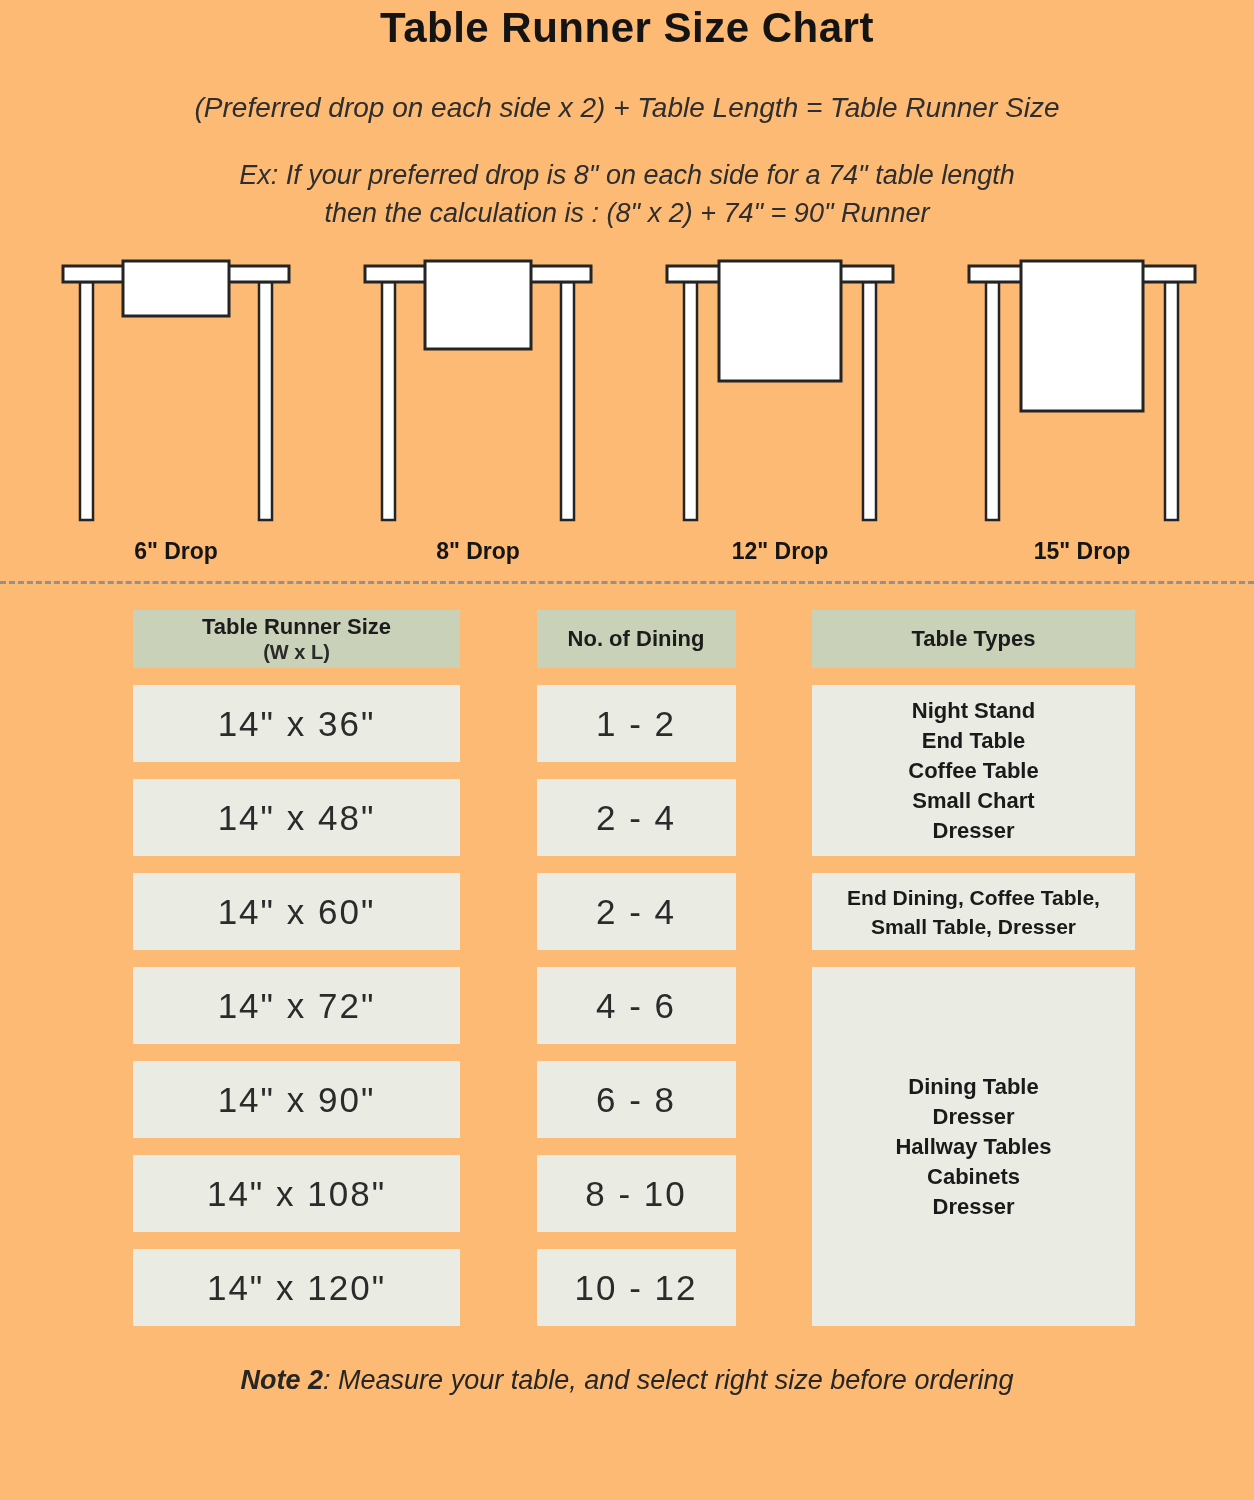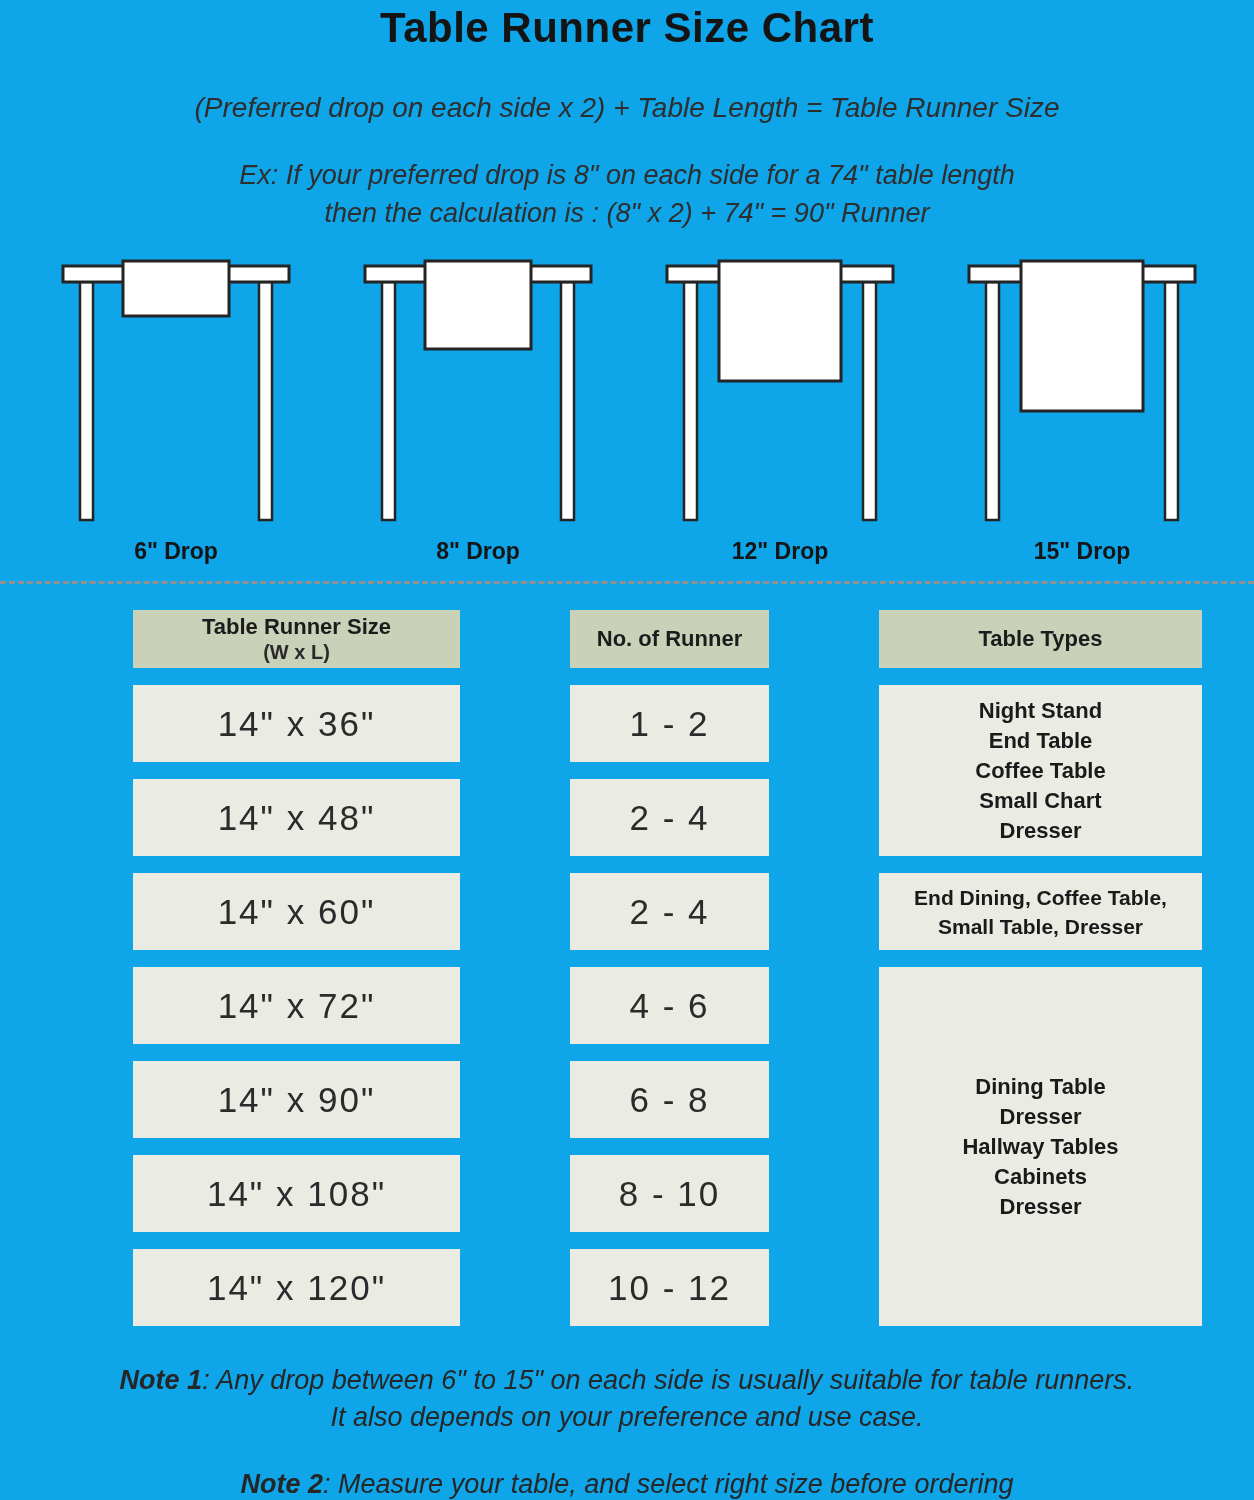--- a/index.html
+++ b/index.html
@@ -12,21 +12,21 @@
   html, body {
     width: 1254px;
     background: #ffffff;
     font-family: "Liberation Sans", "DejaVu Sans", sans-serif;
     color: var(--text);
   }
   .page {
     width: 1254px;
     height: 1500px;
     overflow: hidden;
-    background: #0ea5e9;
+    background: #fdba74;
   }
   .title {
     margin-top: 4px;
     text-align: center;
     font-size: 42px;
     font-weight: 800;
     letter-spacing: 0.5px;
     color: #141414;
   }
   .formula {
@@ -61,21 +61,21 @@
   }
   .divider {
     margin-top: 16px;
     border-top: 3px dashed #919191;
     width: 100%;
     height: 0;
   }
   .chart {
     margin-top: 26px;
     padding-left: 133px;
-    padding-right: 52px;
+    padding-right: 119px;
     display: flex;
     justify-content: space-between;
     align-items: flex-start;
   }
   .col { display: flex; flex-direction: column; }
   .col-sizes { width: 327px; }
   .col-seats { width: 199px; }
   .col-types { width: 323px; }
   .header-cell {
     height: 58px;
@@ -213,21 +213,21 @@
       <div class="cell cell-row">
           <span class="value-text">14" x 108"</span>
         </div>
       <div class="cell cell-row">
           <span class="value-text">14" x 120"</span>
         </div>
     </div>
 
     <div class="col col-seats">
       <div class="header-cell">
-        <span class="header-main">No. of Runner</span>
+        <span class="header-main">No. of Dining</span>
       </div>
       <div class="cell cell-row">
           <span class="value-text">1 - 2</span>
         </div>
       <div class="cell cell-row">
           <span class="value-text">2 - 4</span>
         </div>
       <div class="cell cell-row">
           <span class="value-text">2 - 4</span>
         </div>
@@ -265,22 +265,18 @@
         <span class="type-line">Dresser</span>
         <span class="type-line">Hallway Tables</span>
         <span class="type-line">Cabinets</span>
         <span class="type-line">Dresser</span>
       </div>
     </div>
 
   </div>
 
   <div class="notes">
-    <div class="note-1">
-      <div><span class="note-label">Note 1</span><span>: Any drop between 6" to 15" on each side is usually suitable for table runners.</span></div>
-      <div>It also depends on your preference and use case.</div>
-    </div>
     <div class="note-2">
       <span class="note-label">Note 2</span><span>: Measure your table, and select right size before ordering</span>
     </div>
   </div>
 
 </div>
 
 </body></html>

